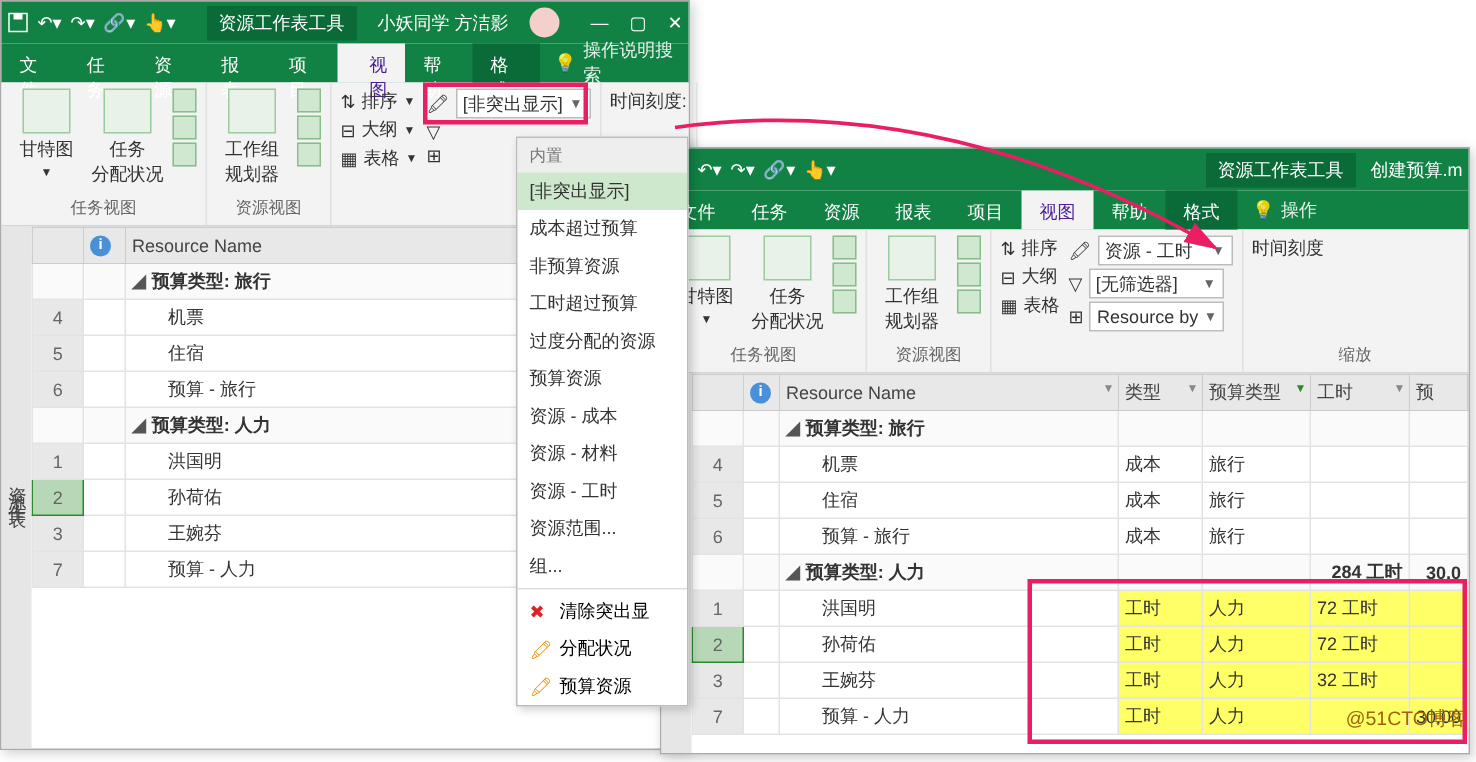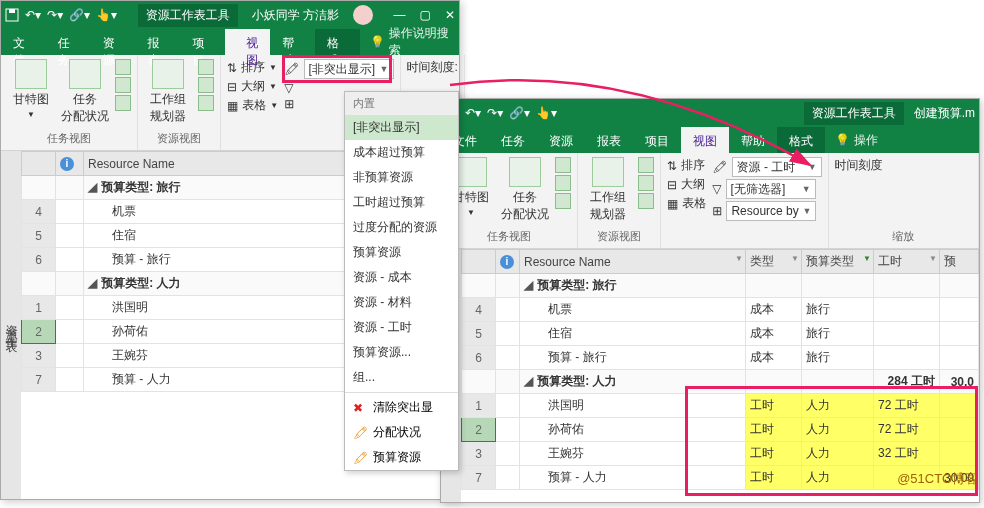--- a/index.html
+++ b/index.html
@@ -197,21 +197,21 @@
     <div class="hdr">内置</div>
     <div class="item sel">[非突出显示]</div>
     <div class="item">成本超过预算</div>
     <div class="item">非预算资源</div>
     <div class="item">工时超过预算</div>
     <div class="item">过度分配的资源</div>
     <div class="item">预算资源</div>
     <div class="item">资源 - 成本</div>
     <div class="item">资源 - 材料</div>
     <div class="item">资源 - 工时</div>
-    <div class="item">预算资源...</div>
+    <div class="item">资源范围...</div>
     <div class="item">组...</div>
     <hr>
     <div class="ic-item">
         <span class="mi" style="color:#d22">✖</span>
         <span>清除突出显</span>
       </div>
     <div class="ic-item">
         <span class="mi" style="color:#e80">🖍</span>
         <span>分配状况</span>
       </div>

